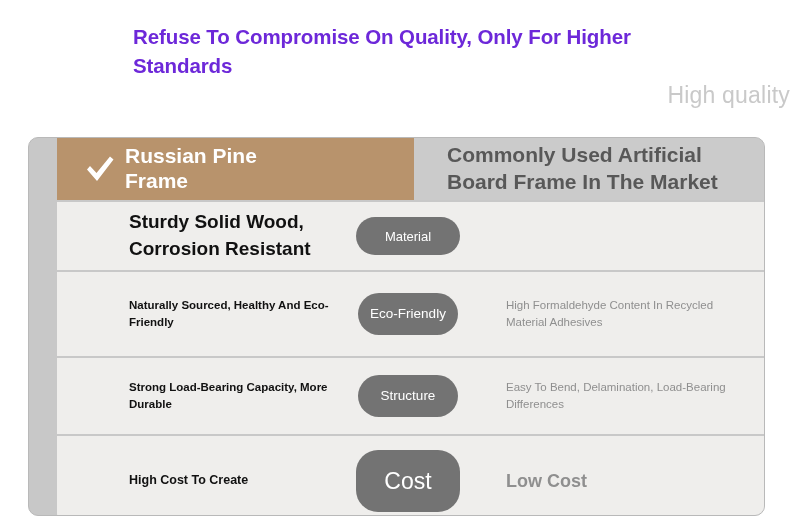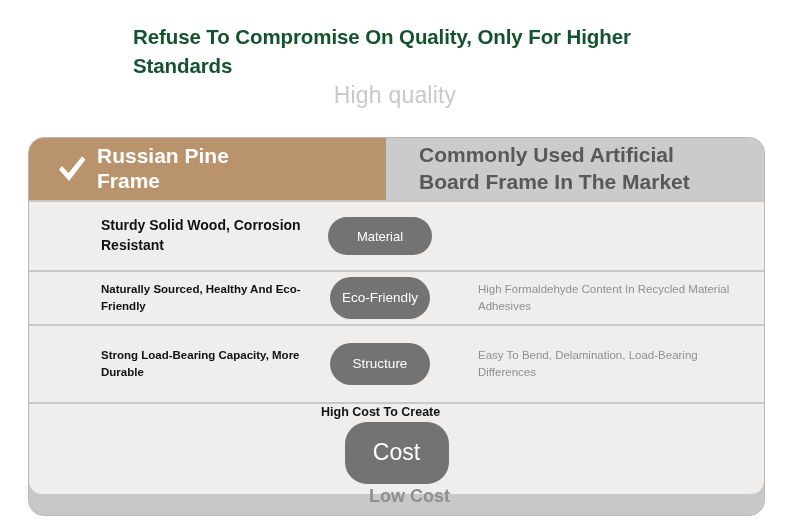--- a/index.html
+++ b/index.html
@@ -21,47 +21,48 @@
 
   
   .title {
     position: absolute;
     left: 133px;
     top: 22px;
     width: 530px;
     font-size: 20.5px;
     font-weight: bold;
     line-height: 1.42;
-    color: #14532d;
+    color: #6d28d9;
     letter-spacing: -0.1px;
   }
   .subtitle {
     position: absolute;
     left: 0px;
     top: 82px;
     width: 790px;
-    text-align: center;
+    text-align: right;
     font-size: 23px;
     font-weight: normal;
     color: #c9c9c9;
     letter-spacing: 0.2px;
   }
 
   
   .table {
     position: absolute;
     left: 28px;
     top: 137px;
     width: 737px;
     height: 379px;
     border: 1px solid #b9b9b9;
-    border-radius: 16px;
+    border-radius: 10px;
     background: #c8c8c8;
     box-sizing: border-box;
     overflow: hidden;
+    padding-left: 28px;
   }
 
   
   .thead {
     display: flex;
     height: 62px;
     width: 100%;
   }
   .th-left {
     width: 357px;
@@ -105,23 +106,23 @@
   .row {
     position: relative;
     display: flex;
     align-items: center;
     background: #efeeec;
     width: 100%;
     box-sizing: border-box;
     margin-top: 2px;
   }
   .row-1 { height: 68px; }
-  .row-2 { height: 52px; }
+  .row-2 { height: 84px; }
   .row-3 { height: 76px; }
-  .row-4 { height: 90px; flex-direction: column; }
+  .row-4 { height: 90px; }
 
   .cell-left {
     width: 295px;
     box-sizing: border-box;
     padding-left: 72px;
     padding-right: 10px;
     color: #111111;
     font-weight: bold;
   }
   .cell-pill {
@@ -144,21 +145,21 @@
     border-radius: 22px;
     text-align: center;
     line-height: 1;
     display: flex;
     align-items: center;
     justify-content: center;
     box-sizing: border-box;
   }
 
   
-  .row-1 .cell-left { font-size: 14px; line-height: 1.42; }
+  .row-1 .cell-left { font-size: 19px; line-height: 1.42; }
   .row-1 .cell-right { font-size: 17px; line-height: 1.33; font-weight: normal; }
   .row-1 .pill { width: 104px; height: 38px; font-size: 13px; }
 
   .row-2 .cell-left { font-size: 11.5px; line-height: 1.45; }
   .row-2 .cell-right { font-size: 11.5px; line-height: 1.5; }
   .row-2 .pill { width: 100px; height: 42px; font-size: 13.5px; }
 
   .row-3 .cell-left { font-size: 11.5px; line-height: 1.45; }
   .row-3 .cell-right { font-size: 11.5px; line-height: 1.5; }
   .row-3 .pill { width: 100px; height: 42px; font-size: 13.5px; }

